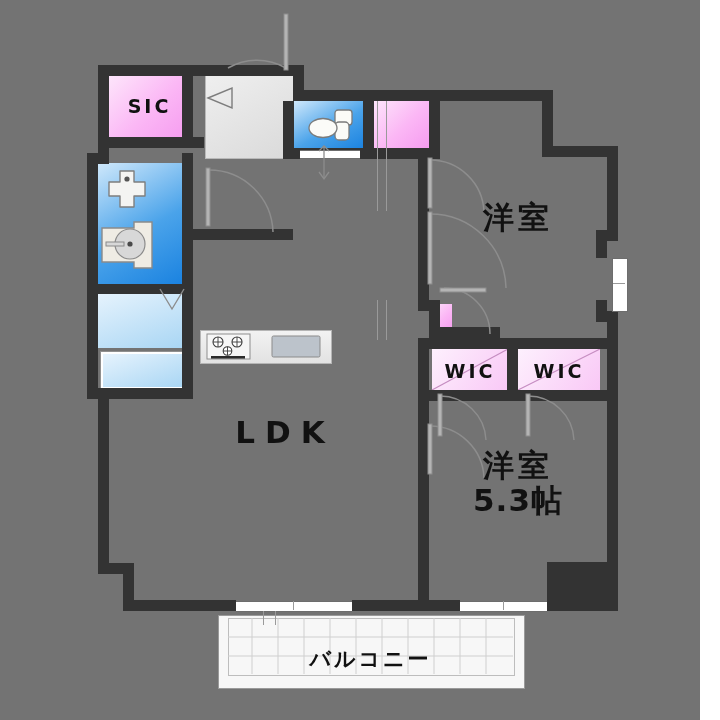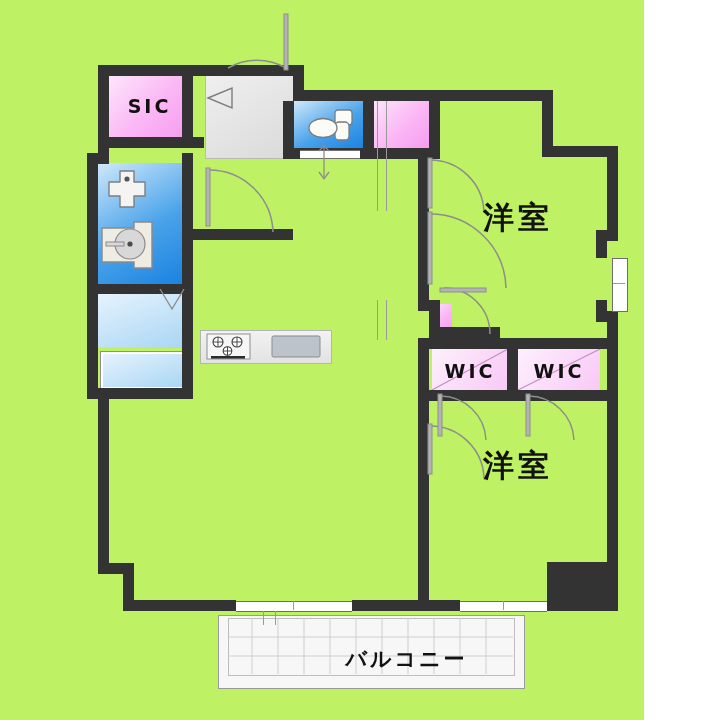--- a/index.html
+++ b/index.html
@@ -1,17 +1,17 @@
 <!DOCTYPE html>
 <html><head>
 <meta charset="utf-8">
 <style>
   html,body{margin:0;padding:0;background:#ffffff;}
   body{font-family:"Liberation Sans","DejaVu Sans",sans-serif;}
-  #plan{position:relative;width:644px;height:720px;background:#bef264;overflow:hidden;}
+  #plan{position:relative;width:700px;height:720px;background:#737373;overflow:hidden;}
   .wall{position:absolute;background:#333333;}
   .fill{position:absolute;}
   .lbl{position:absolute;color:#111111;text-align:center;white-space:nowrap;
        font-family:"DejaVu Sans","Liberation Sans",sans-serif;}
   .lbl-room{font-size:31px;font-weight:600;letter-spacing:1px;line-height:1.12;}
   .lbl-sm{font-size:19px;font-weight:700;letter-spacing:3px;}
   .lbl-bal{font-size:21px;font-weight:600;letter-spacing:3px;}
   .pink{background:linear-gradient(135deg,#fde6fb 0%,#fbb6f5 55%,#f59bef 100%);}
   .pink-lite{background:linear-gradient(125deg,#fdf0fd 0%,#f9c8f6 100%);}
   .blue{background:linear-gradient(150deg,#cfe8fb 0%,#4aa3ea 55%,#1a82e0 100%);}
@@ -210,46 +210,48 @@
     <path d="M2 2 A46 46 0 0 1 48 46" fill="none" stroke="#8d8d8d" stroke-width="1.4"></path>
     <rect x="0" y="0" width="4" height="42" fill="#b4b4b4" stroke="#8d8d8d" stroke-width="1"></rect>
   </svg>
 
   <div class="thinline" style="left:377px;top:101px;width:1.3px;height:110px;"></div>
   <div class="thinline" style="left:386px;top:101px;width:1.3px;height:110px;"></div>
   <div class="thinline" style="left:377px;top:300px;width:1.3px;height:40px;"></div>
   <div class="thinline" style="left:386px;top:300px;width:1.3px;height:40px;"></div>
 
   <div class="lbl lbl-room" style="left:175px;top:415px;width:220px;">
+    <div style="letter-spacing:10px;">LDK</div>
   </div>
 
   <div class="lbl lbl-room" style="left:438px;top:200px;width:160px;">
     <div style="letter-spacing:4px;">洋室</div>
   </div>
 
   <div class="lbl lbl-room" style="left:438px;top:448px;width:160px;">
     <div style="letter-spacing:4px;">洋室</div>
+    <div>5.3帖</div>
   </div>
 
   <div class="balcony" style="left:218px;top:615px;width:305px;height:72px;"></div>
   <div class="bal-inner" style="left:228px;top:618px;width:285px;height:56px;"></div>
   <svg class="icon" style="left:228px;top:618px;width:285px;height:56px;">
     <g stroke="#cfcfcf" stroke-width="1">
       <line x1="0" y1="19" x2="285" y2="19"></line>
       <line x1="0" y1="38" x2="285" y2="38"></line>
       <line x1="24" y1="0" x2="24" y2="56"></line>
       <line x1="50" y1="0" x2="50" y2="56"></line>
       <line x1="76" y1="0" x2="76" y2="56"></line>
       <line x1="102" y1="0" x2="102" y2="56"></line>
       <line x1="128" y1="0" x2="128" y2="56"></line>
       <line x1="154" y1="0" x2="154" y2="56"></line>
       <line x1="180" y1="0" x2="180" y2="56"></line>
       <line x1="206" y1="0" x2="206" y2="56"></line>
       <line x1="232" y1="0" x2="232" y2="56"></line>
       <line x1="258" y1="0" x2="258" y2="56"></line>
     </g>
   </svg>
-  <div class="lbl lbl-bal" style="left:218px;top:645px;width:305px;background:transparent;padding-left:36px;">バルコニー</div>
+  <div class="lbl lbl-bal" style="left:218px;top:645px;width:305px;background:transparent;">バルコニー</div>
 
   <div class="thinline" style="left:263px;top:611px;width:1.2px;height:14px;"></div>
   <div class="thinline" style="left:275px;top:611px;width:1.2px;height:14px;"></div>
 
 </div>
 
 </body></html>

